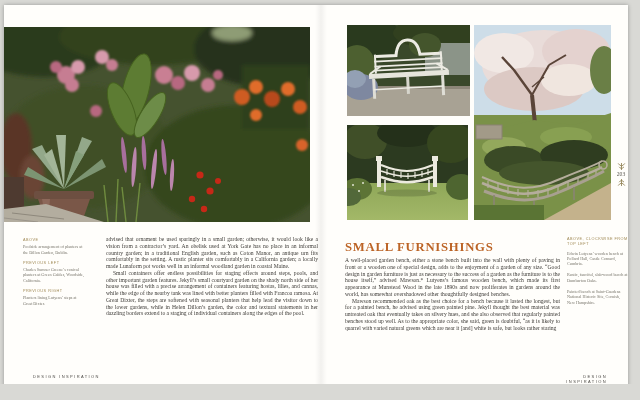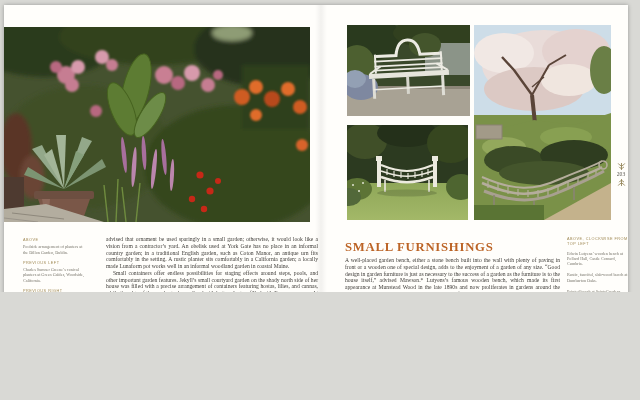--- a/index.html
+++ b/index.html
@@ -1,16 +1,16 @@
 <!DOCTYPE html>
 <html style="--accent-heading: #bc6426; --caption-label: #a08a55;"><head>
 <meta charset="utf-8">
 <style>
   html,body{margin:0;padding:0;background:#d9d9d5;}
-  #stage{position:relative;width:640px;height:292px;overflow:hidden;
+  #stage{position:relative;width:640px;height:384px;overflow:hidden;
          font-family:"Liberation Serif", serif;}
   .spread{position:absolute;left:4px;top:5px;width:624px;height:384px;
           background:#fffefb;box-shadow:0 0 4px rgba(0,0,0,.3);}
   .gutter{position:absolute;left:315px;top:5px;width:12px;height:384px;
           background:linear-gradient(90deg,rgba(0,0,0,0),rgba(0,0,0,.05) 50%,rgba(0,0,0,0));}
   .photo{position:absolute;overflow:hidden;}
   .photo svg{display:block;width:100%;height:100%;}
 
   
   .body-col{position:absolute;color:#3e3c38;font-size:5.6px;line-height:6.75px;

